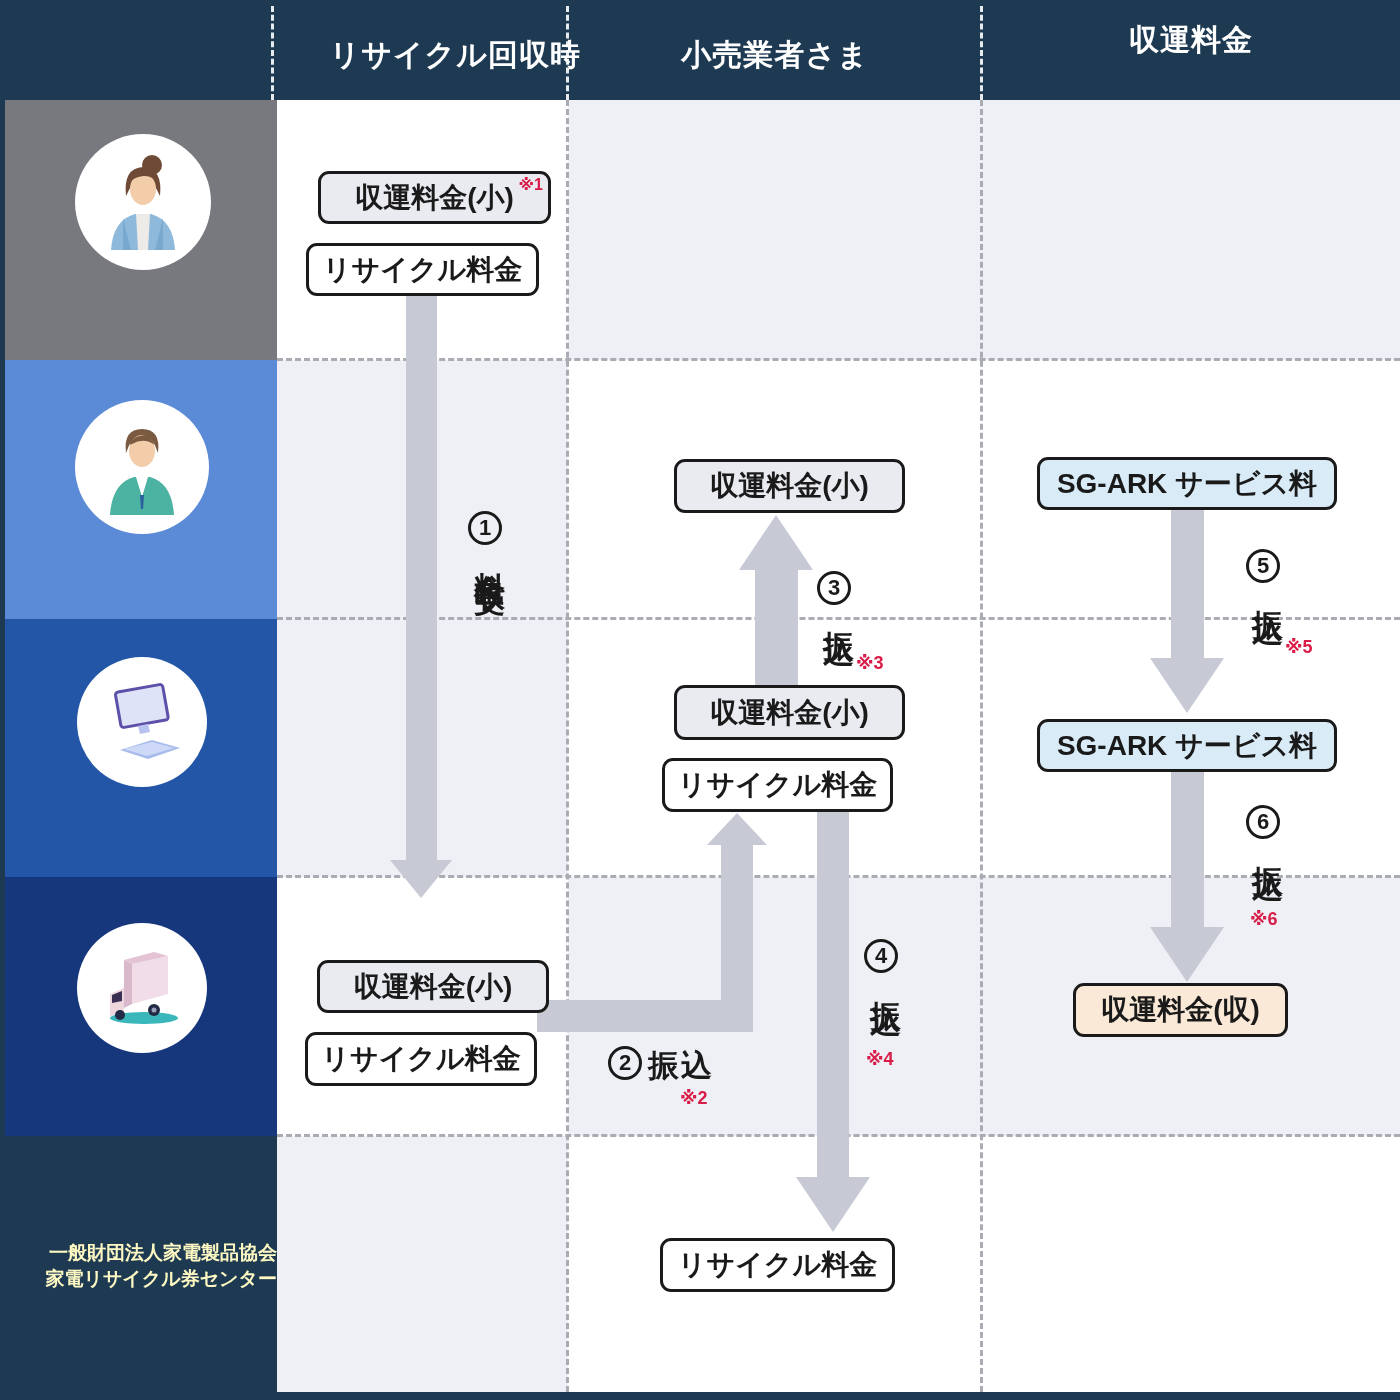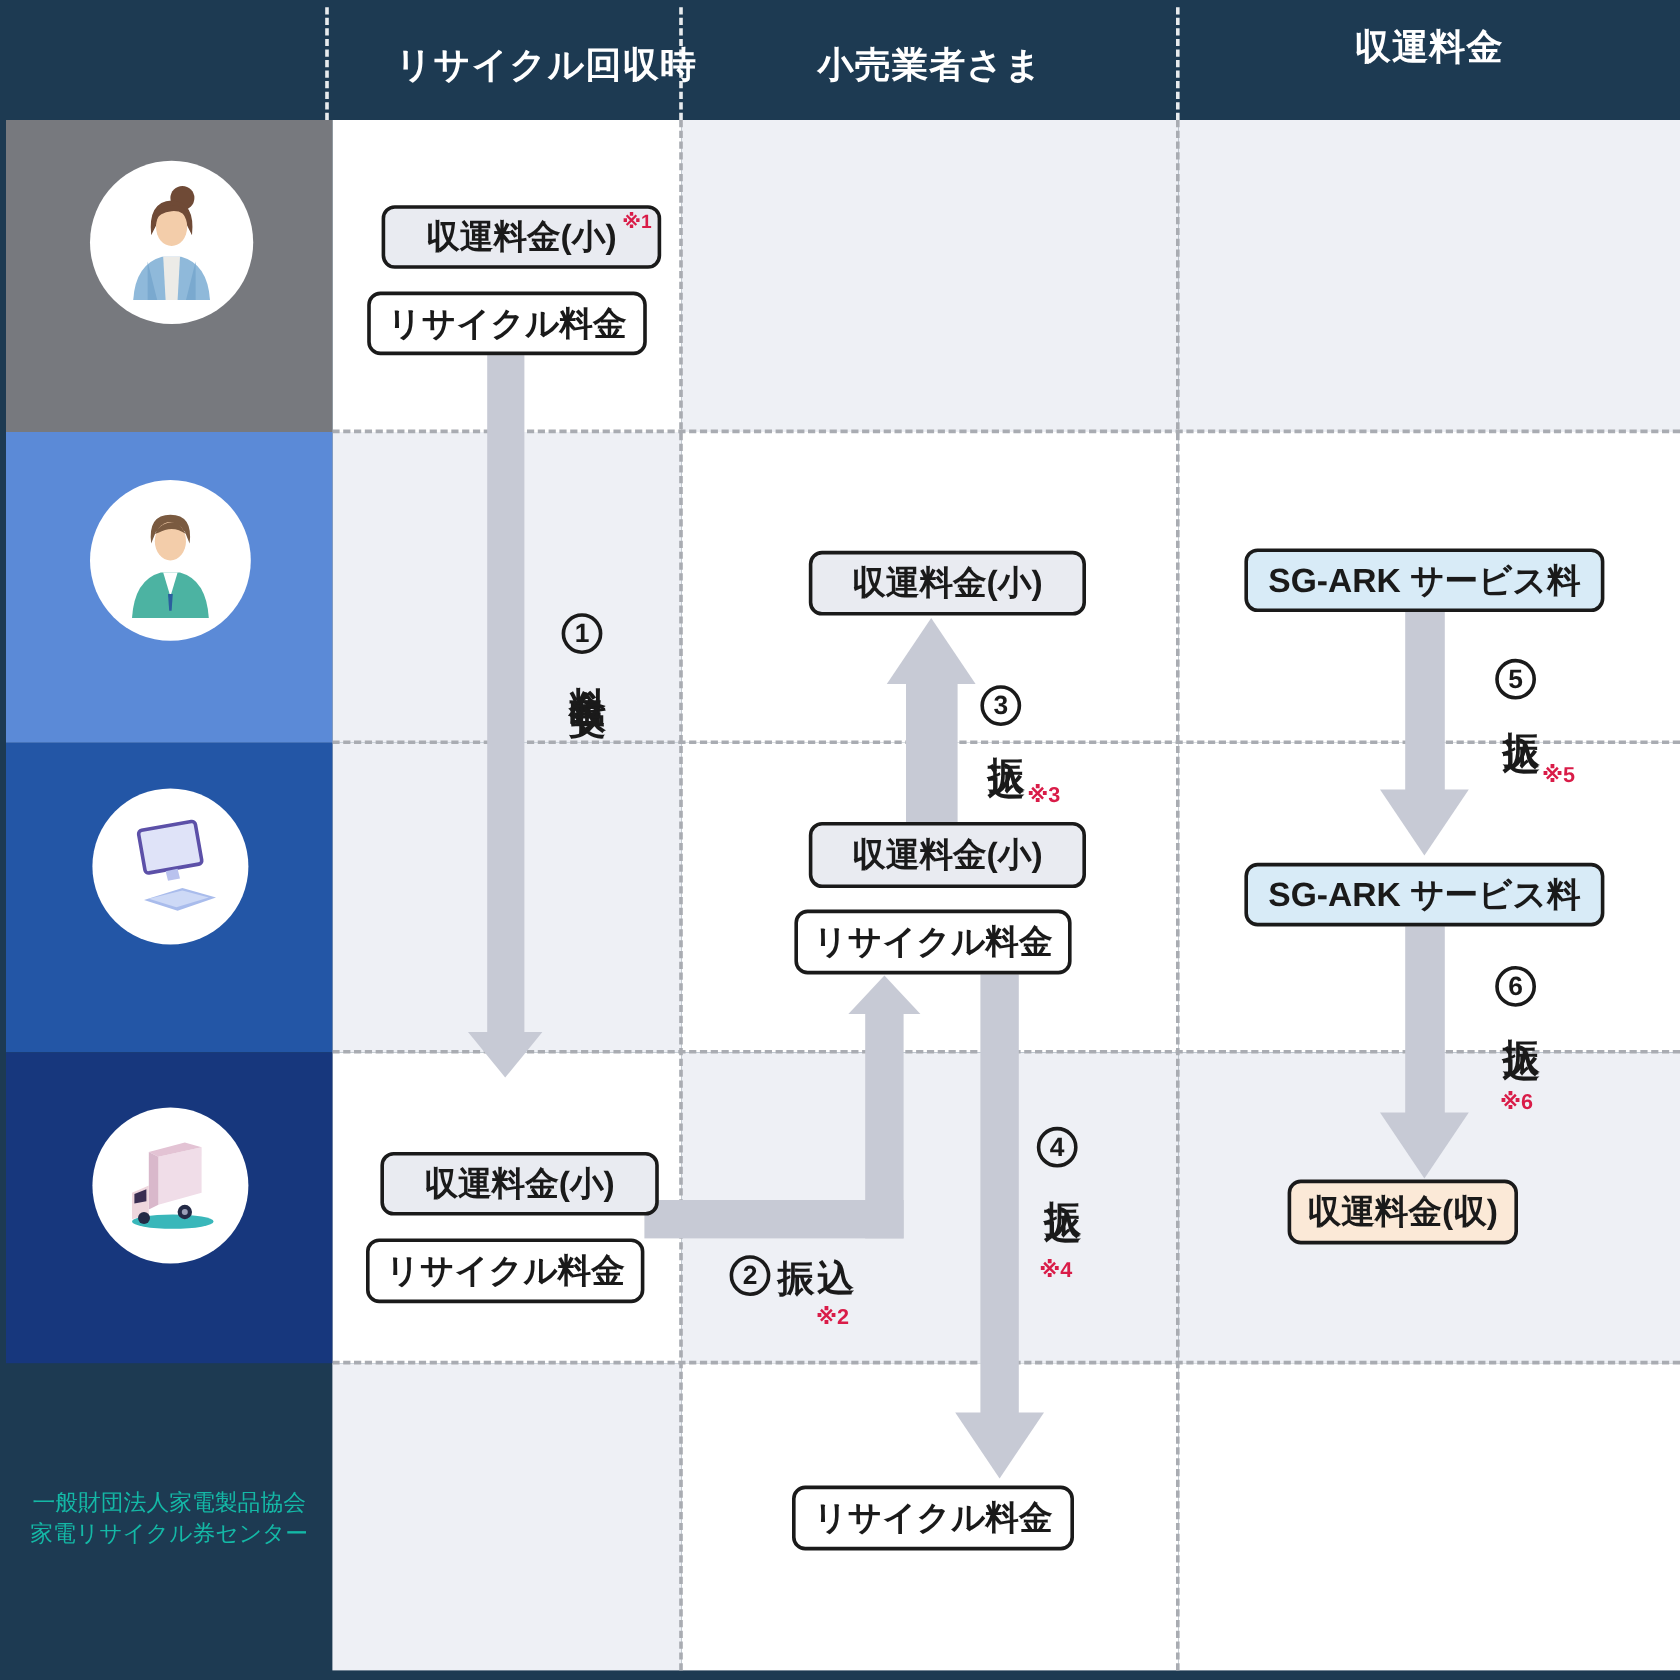--- a/index.html
+++ b/index.html
@@ -17,21 +17,21 @@
   
   .vdash{position:absolute;width:0;border-left:3px dashed var(--dash);}
   .vdash-w{position:absolute;width:0;border-left:3px dashed rgba(255,255,255,0.9);}
   .hdash{position:absolute;height:0;border-top:3px dashed var(--dash);}
   
   .htitle{position:absolute;color:#fff;font-weight:bold;font-size:30px;text-align:center;line-height:36px;letter-spacing:1px;}
   
   .srow{position:absolute;left:5px;width:272px;}
   .scircle{position:absolute;background:#fff;border-radius:50%;display:flex;align-items:center;justify-content:center;}
   .slabel{position:absolute;left:0;width:100%;text-align:center;color:#fff;font-weight:bold;font-size:30px;letter-spacing:1px;}
-  .sfooter{position:absolute;left:5px;width:272px;text-align:center;color:#14b8a6;font-weight:normal;font-size:19px;line-height:26px;}
+  .sfooter{position:absolute;left:5px;width:272px;text-align:right;color:#fef9c3;font-weight:bold;font-size:19px;line-height:26px;}
   
   .bx{position:absolute;border:3px solid var(--ink);border-radius:11px;display:flex;align-items:center;justify-content:center;
       font-weight:bold;font-size:28px;color:var(--ink);letter-spacing:0px;box-sizing:border-box;}
   .bx-gray{background:var(--boxg);margin-left:12px;}
   .bx-white{background:#fff;}
   .bx-blue{background:var(--boxb);}
   .bx-cream{background:var(--boxc);}
   .bxnote{position:absolute;top:1px;right:5px;font-size:16px;color:var(--red);font-weight:bold;letter-spacing:0;}
   
   .shaft{position:absolute;background:var(--arrow);}
@@ -213,21 +213,21 @@
   </div>
   <div class="bx bx-white" style="left:662px;top:758px;width:231px;height:54px;">
     <span>リサイクル料金</span>
   </div>
   <div class="bx bx-blue" style="left:1037px;top:457px;width:300px;height:53px;">
     <span>SG-ARK サービス料</span>
   </div>
   <div class="bx bx-blue" style="left:1037px;top:719px;width:300px;height:53px;">
     <span>SG-ARK サービス料</span>
   </div>
-  <div class="bx bx-cream" style="left:1073px;top:983px;width:192px;height:54px;">
+  <div class="bx bx-cream" style="left:1073px;top:983px;width:215px;height:54px;">
     <span>収運料金(収)</span>
   </div>
   <div class="bx bx-white" style="left:660px;top:1238px;width:235px;height:54px;">
     <span>リサイクル料金</span>
   </div>
 
   <div class="bx bx-gray" style="left:305px;top:960px;width:232px;height:53px;">
     <span>収運料金(小)</span>
   </div>
   <div class="bx bx-white" style="left:305px;top:1032px;width:232px;height:54px;">

